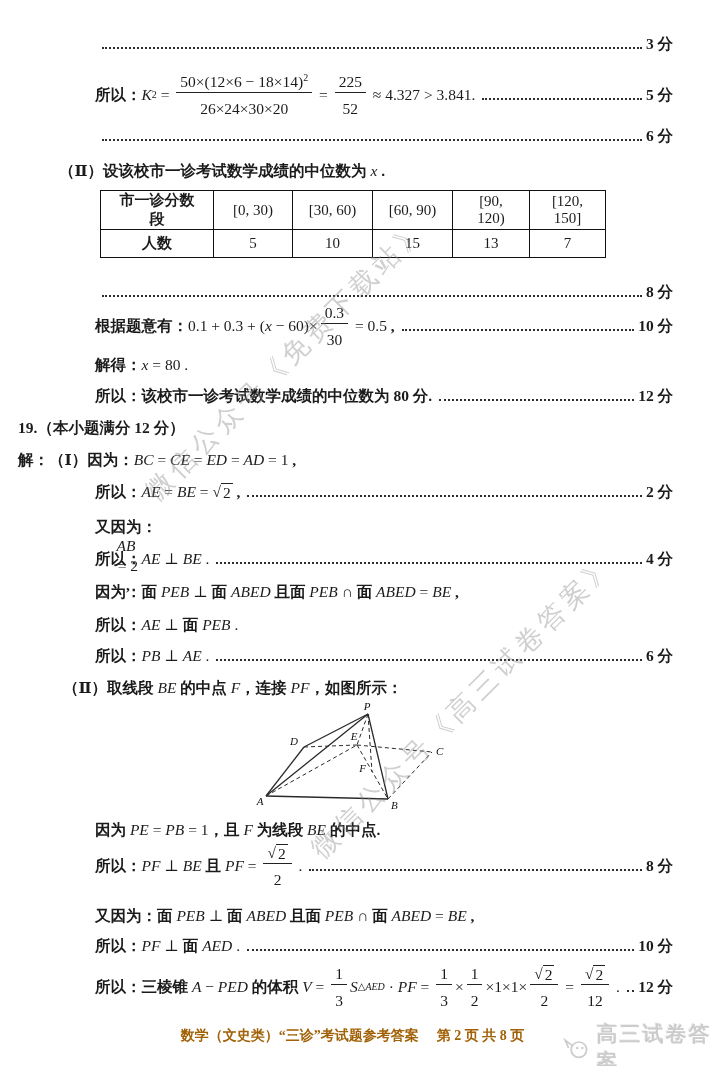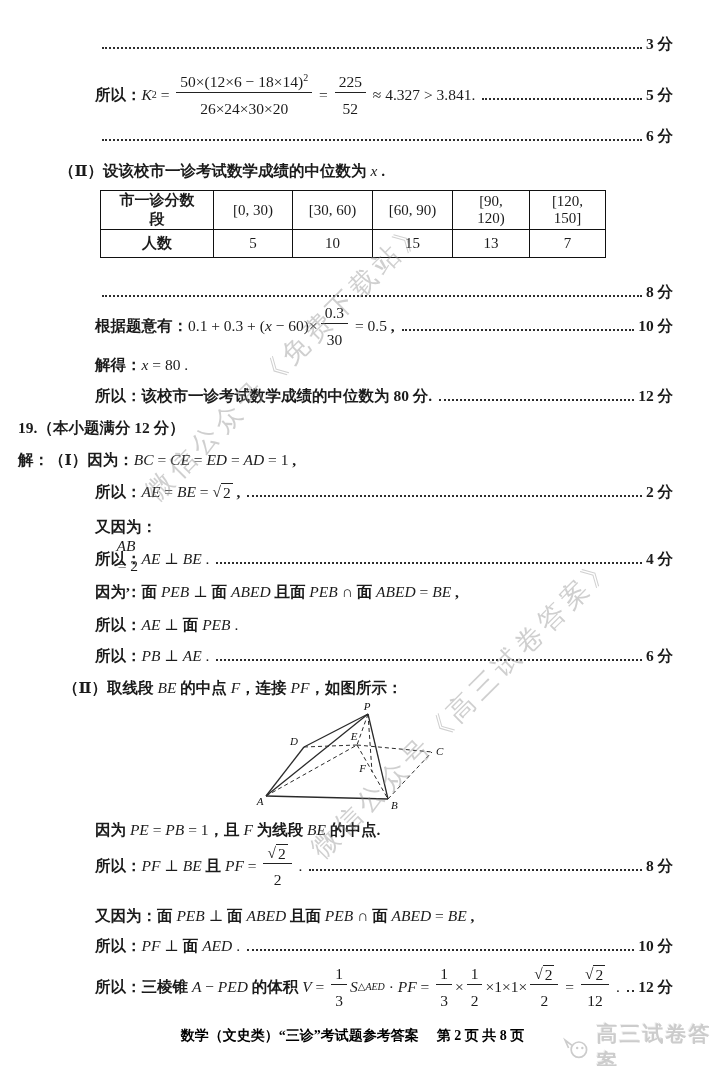--- a/index.html
+++ b/index.html
@@ -31,21 +31,21 @@
   
   .figure{position:absolute;left:248px;top:699px;}
   
   .watermark{position:absolute;white-space:nowrap;font-size:27px;letter-spacing:5px;
              color:rgba(140,140,140,0.42);transform:rotate(-45deg);
              font-weight:500;pointer-events:none;z-index:5;}
   #wm1{left:94px;top:342px;}
   #wm2{left:255px;top:688px;}
   
   .footer-text{position:absolute;left:100px;top:1027px;width:505px;text-align:center;
-               font-size:14px;font-weight:700;color:#000000;}
+               font-size:14px;font-weight:700;color:#a16207;}
   .footer-text .pg{margin-left:18px;}
   .brand{position:absolute;left:560px;top:1020px;display:flex;align-items:center;gap:4px;}
   .brand-label{font-size:21px;font-weight:700;letter-spacing:2px;color:#cccccc;
                text-shadow:1px 1px 0 #ffffff,-1px -1px 0 #efefef;}
 </style>
 </head>
 <body>
 
 <div class="page">
 

